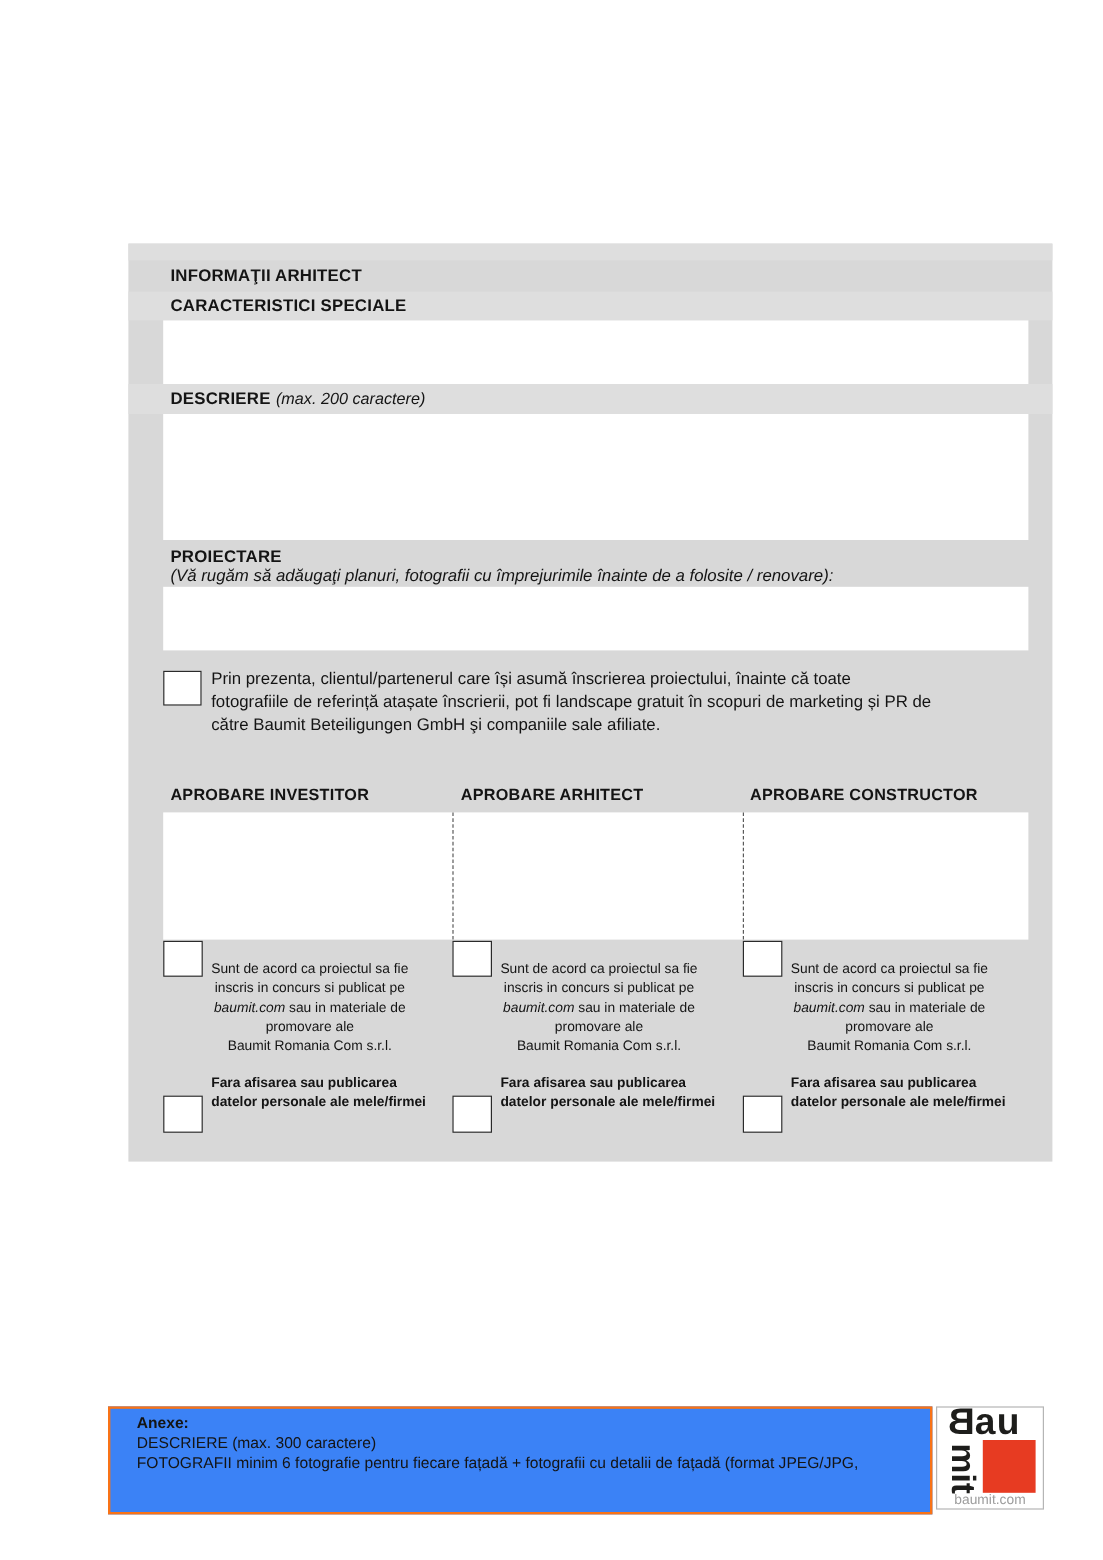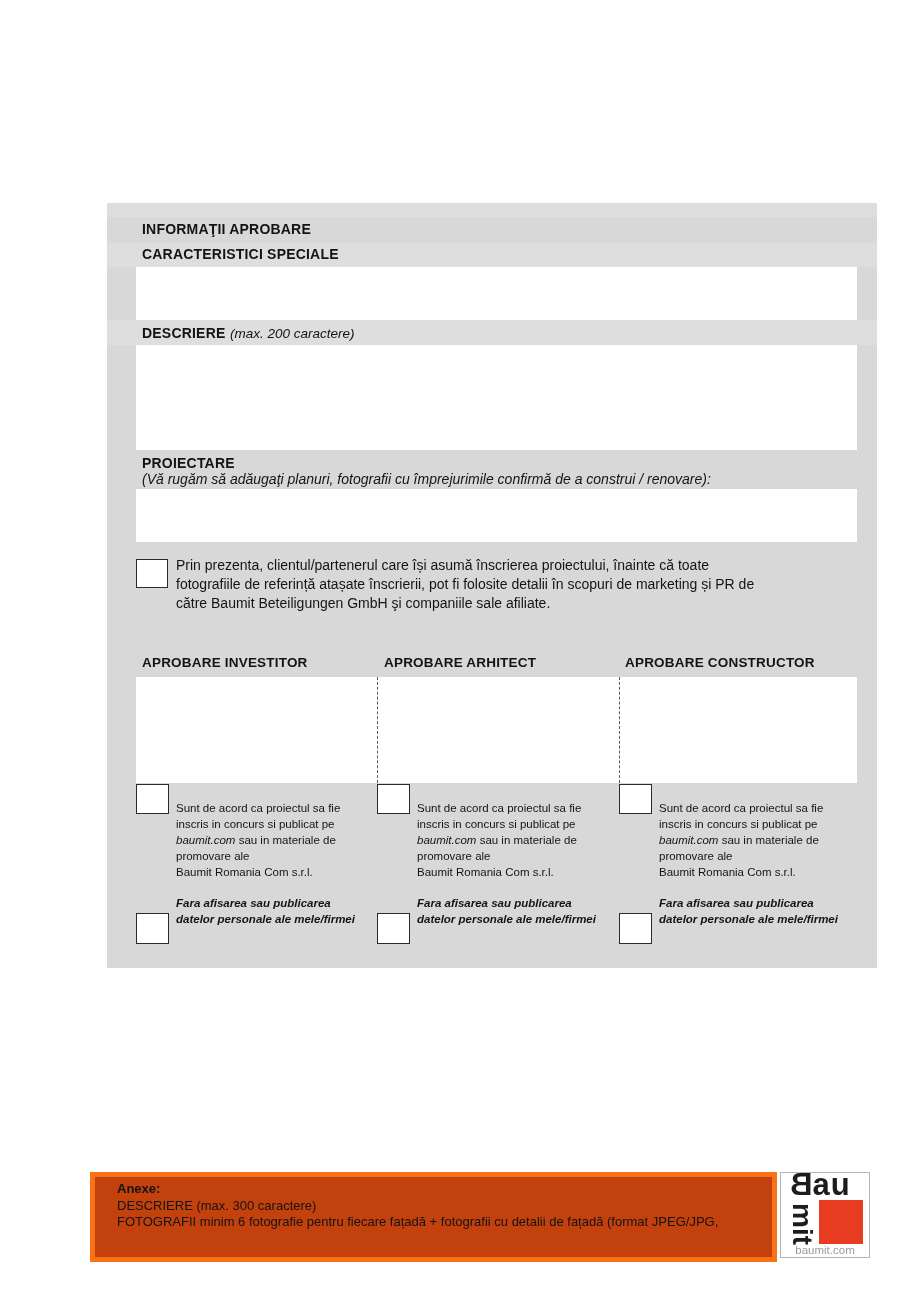--- a/index.html
+++ b/index.html
@@ -39,30 +39,30 @@
   .consent-text div { white-space: nowrap; }
 
   .col-header { top: 655px; font-size: 13.5px; font-weight: bold; white-space: nowrap; letter-spacing: .2px; }
 
   .sig-area { left: 136px; top: 677px; width: 721px; height: 106px; background: #ffffff; }
   .divider { position: absolute; top: 0; height: 106px; width: 0; border-left: 1px dashed #5a5a5a; }
 
   .appr-col { top: 784px; width: 241px; height: 168px; }
   .agree-cb { position: absolute; left: 0; top: 0; width: 33px; height: 30px; }
   .agree-text { position: absolute; left: 40px; top: 16px; font-size: 11.5px; line-height: 16px; }
-  .agree-text div { white-space: nowrap; }
+  .agree-text div { white-space: nowrap; text-align: center; }
   .privacy-text { position: absolute; left: 40px; top: 111px; font-size: 11.5px; line-height: 16px; font-weight: bold; }
-  .privacy-text div { white-space: nowrap; font-style: italic; }
+  .privacy-text div { white-space: nowrap; }
   .privacy-cb { position: absolute; left: 0; top: 129px; width: 33px; height: 31px; }
   .it { font-style: italic; }
 
   
   .annex-box {
     left: 90px; top: 1172px; width: 687px; height: 90px;
-    background: #c2410c; border: 5px solid #f97316;
+    background: #3b82f6; border: 2px solid #f97316;
     padding: 4px 10px 0 22px;
     font-size: 13px; line-height: 16.5px;
   }
   .annex-box div { white-space: nowrap; }
   .annex-title { font-weight: bold; }
 
   
   .logo-box {
     left: 780px; top: 1172px; width: 90px; height: 86px;
     background: #ffffff; border: 1px solid #b5b5b5;
@@ -88,40 +88,40 @@
 </head>
 <body>
 
 <div class="page">
 
   <div class="abs gray-block" style="background: rgb(216, 216, 216);"></div>
   <div class="abs band band-top" style="background: rgb(222, 222, 222);"></div>
   <div class="abs band band-caract" style="background: rgb(222, 222, 222);"></div>
   <div class="abs band band-descr" style="background: rgb(222, 222, 222);"></div>
 
-  <div class="abs sec-title" style="left:142px; top:221px;">INFORMAŢII APROBARE</div>
+  <div class="abs sec-title" style="left:142px; top:221px;">INFORMAŢII ARHITECT</div>
   <div class="abs sec-title" style="left:142px; top:246px;">CARACTERISTICI SPECIALE</div>
 
   <div class="abs white-box box1"></div>
 
   <div class="abs" style="left:142px; top:324px; white-space:nowrap;">
     <span class="sec-title">DESCRIERE</span>
     <span> </span>
     <span class="hint-italic">(max. 200 caractere)</span>
   </div>
   <div class="abs white-box box2"></div>
 
   <div class="abs sec-title" style="left:142px; top:455px;">PROIECTARE</div>
-  <div class="abs hint-italic" style="left:142px; top:471px; font-size:14px; white-space:nowrap;">(Vă rugăm să adăugaţi planuri, fotografii cu împrejurimile confirmă de a construi / renovare):</div>
+  <div class="abs hint-italic" style="left:142px; top:471px; font-size:14px; white-space:nowrap;">(Vă rugăm să adăugaţi planuri, fotografii cu împrejurimile înainte de a folosite / renovare):</div>
   <div class="abs white-box box3"></div>
 
   <div class="abs checkbox" style="left:136px; top:559px; width:32px; height:29px;"></div>
   <div class="abs consent-text">
     <div>Prin prezenta, clientul/partenerul care își asumă înscrierea proiectului, înainte că toate</div>
-    <div>fotografiile de referință atașate înscrierii, pot fi folosite detalii în scopuri de marketing și PR de</div>
+    <div>fotografiile de referință atașate înscrierii, pot fi landscape gratuit în scopuri de marketing și PR de</div>
     <div>către Baumit Beteiligungen GmbH şi companiile sale afiliate.</div>
   </div>
 
   <div class="abs col-header" style="left:142px;">APROBARE INVESTITOR</div>
   <div class="abs col-header" style="left:384px;">APROBARE ARHITECT</div>
   <div class="abs col-header" style="left:625px;">APROBARE CONSTRUCTOR</div>
 
   <div class="abs sig-area">
     <div class="divider" style="left:241px;"></div>
     <div class="divider" style="left:483px;"></div>

